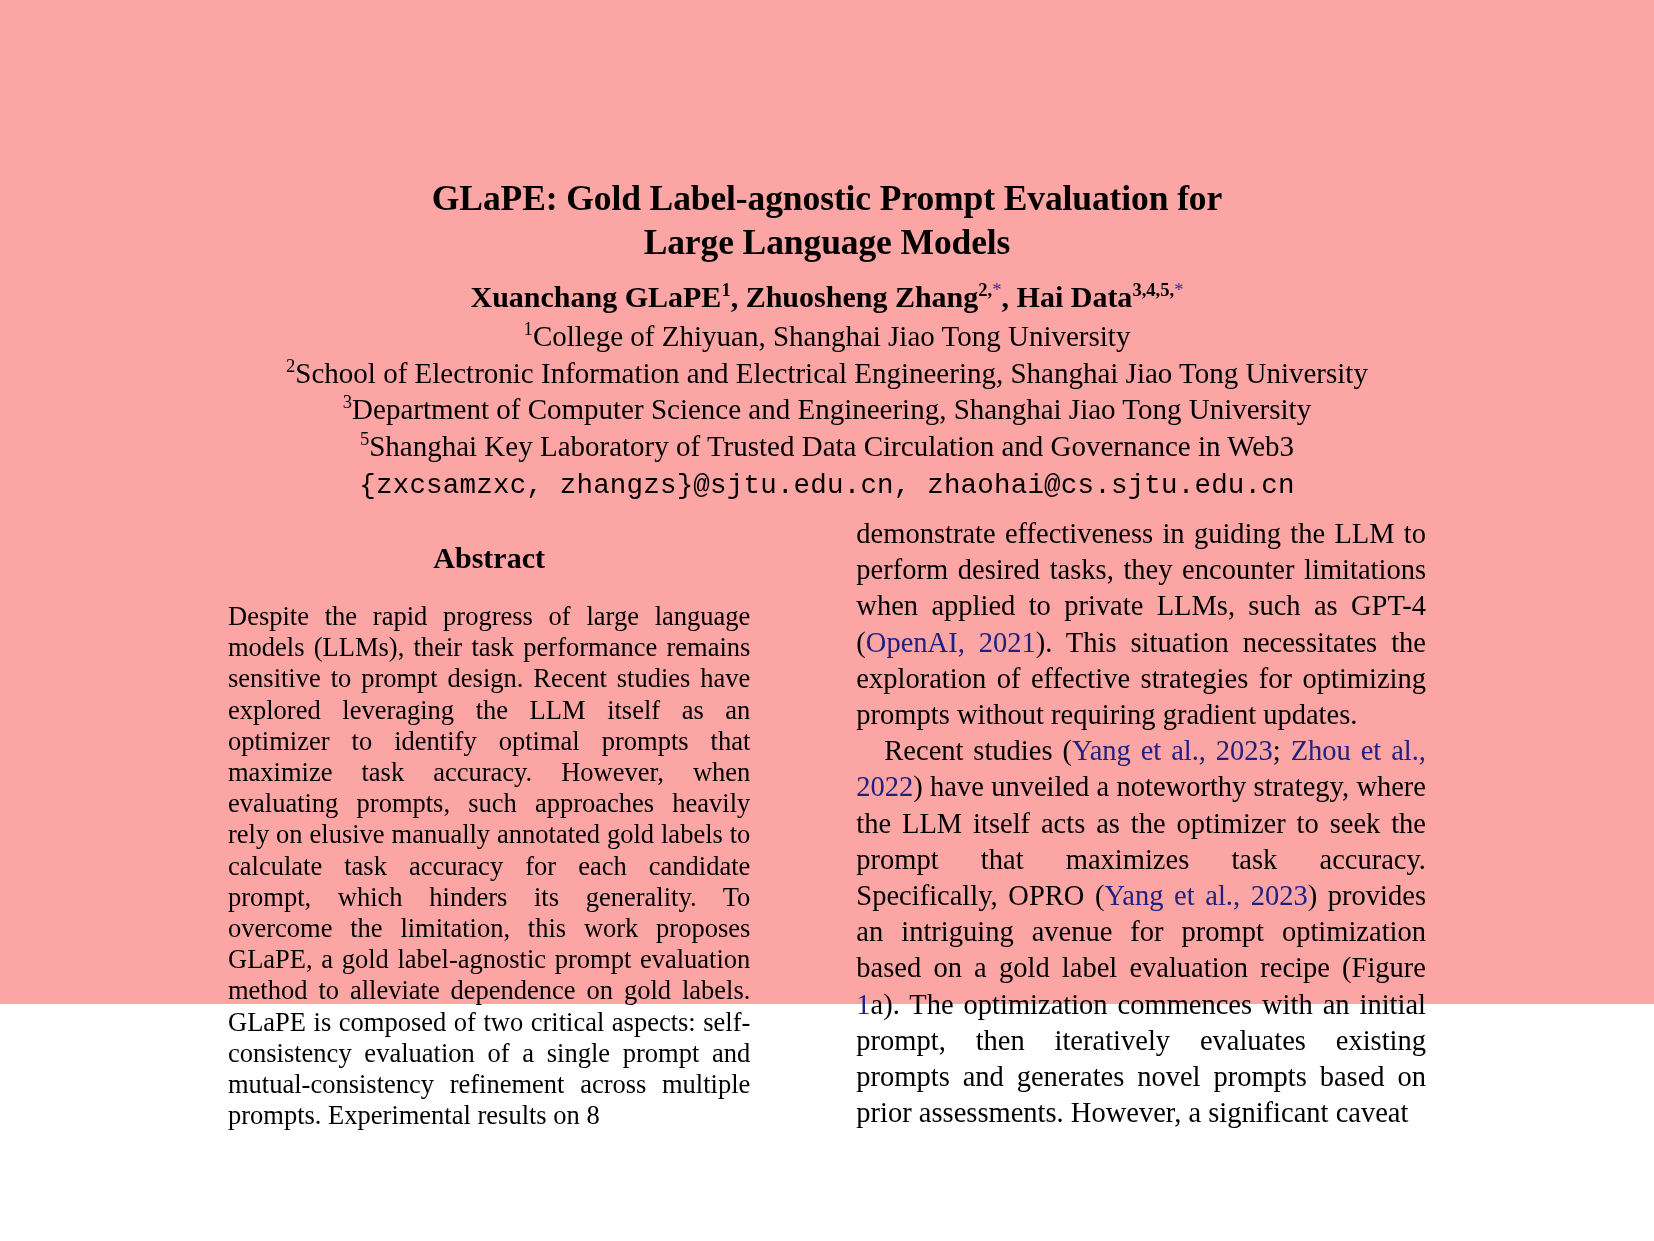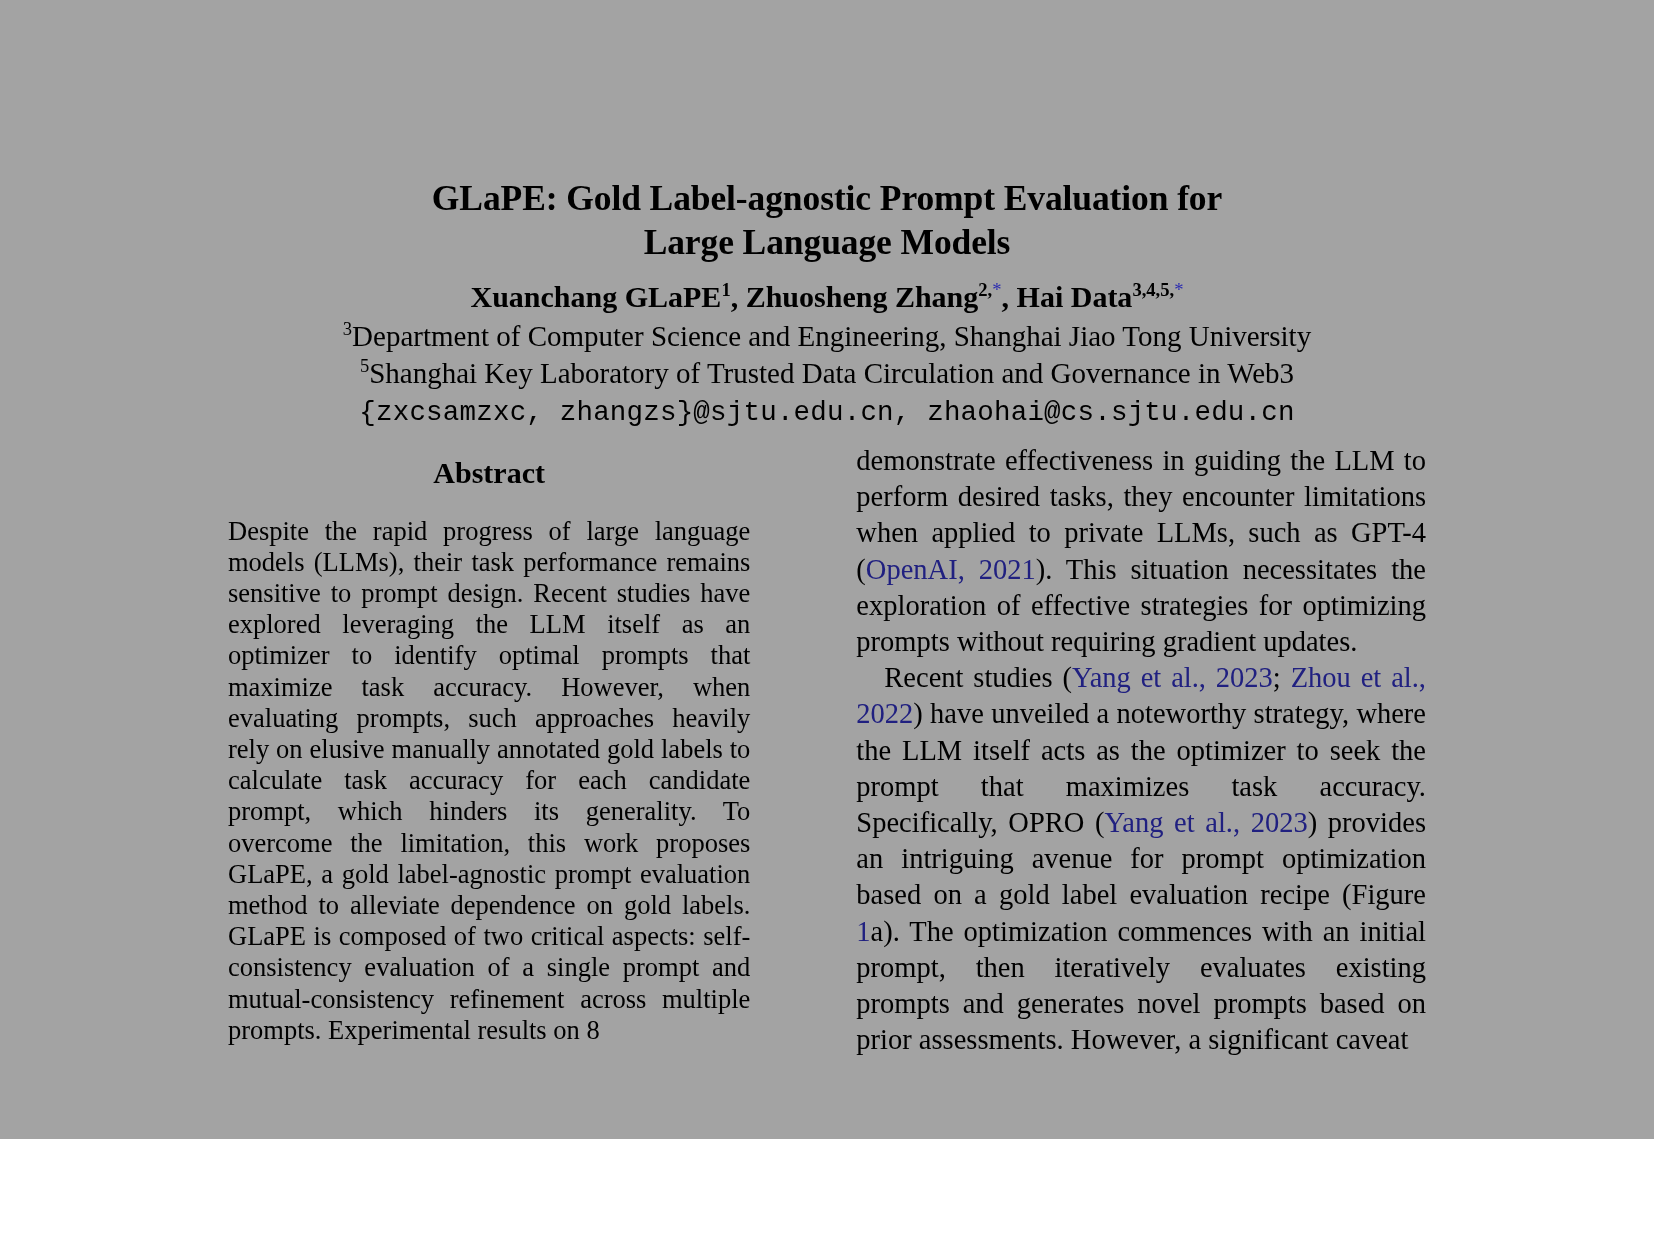--- a/index.html
+++ b/index.html
@@ -11,22 +11,22 @@
     width: 1654px;
     height: 1241px;
     overflow: hidden;
     font-family: "Liberation Serif", "DejaVu Serif", serif;
     color: #000000;
   }
 
   .page {
     position: relative;
     width: 1654px;
-    height: 1139px;
-    background: #a3a3a3;
+    height: 1004px;
+    background: #fca5a5;
     box-sizing: border-box;
     padding: 176px 228px 0 228px;
   }
 
   
   .title {
     text-align: center;
     font-weight: bold;
     font-size: 35.5px;
     line-height: 44px;
@@ -77,21 +77,21 @@
     line-height: 37px;
     letter-spacing: 0.2px;
     margin: 3px 0 0 0;
     white-space: nowrap;
   }
 
   
   .columns {
     display: flex;
     flex-direction: row;
-    align-items: center;
+    align-items: flex-end;
     margin-top: 12px;
     column-gap: 16px;
   }
   .col {
     box-sizing: border-box;
   }
   .col-left {
     width: 530px;
     padding-right: 0;
   }
@@ -132,20 +132,22 @@
 <div class="page">
 
   <h1 class="title">
     <span class="line">GLaPE: Gold Label-agnostic Prompt Evaluation for</span>
     <span class="line">Large Language Models</span>
   </h1>
 
   <div class="authors"><span>Xuanchang GLaPE</span><sup>1</sup><span>, </span><span>Zhuosheng Zhang</span><sup><span>2,</span><span class="star link-blue">*</span></sup><span>, </span><span>Hai Data</span><sup><span>3,4,5,</span><span class="star link-blue">*</span></sup></div>
 
   <div class="affils">
+    <span class="affil"><sup>1</sup><span>College of Zhiyuan, Shanghai Jiao Tong University</span></span>
+    <span class="affil"><sup>2</sup><span>School of Electronic Information and Electrical Engineering, Shanghai Jiao Tong University</span></span>
     <span class="affil"><sup>3</sup><span>Department of Computer Science and Engineering, Shanghai Jiao Tong University</span></span>
     <span class="affil"><sup>5</sup><span>Shanghai Key Laboratory of Trusted Data Circulation and Governance in Web3</span></span>
   </div>
 
   <div class="emails">{zxcsamzxc, zhangzs}@sjtu.edu.cn, zhaohai@cs.sjtu.edu.cn</div>
 
   <div class="columns">
 
     <div class="col col-left">
       <div class="abstract-head">Abstract</div>

